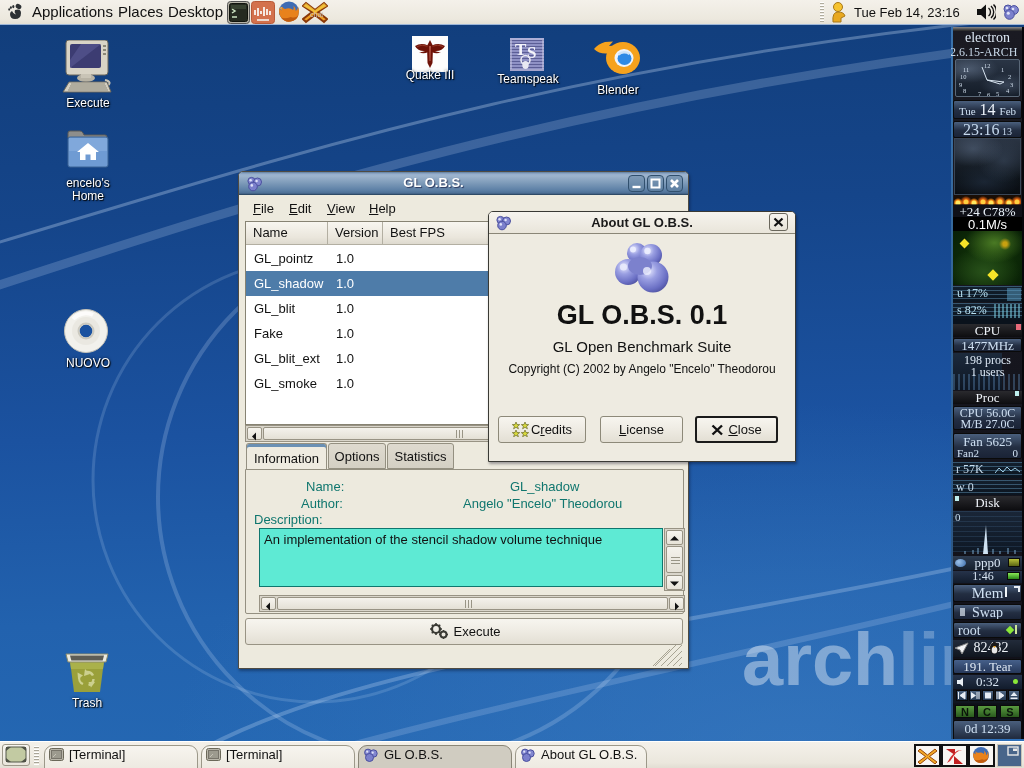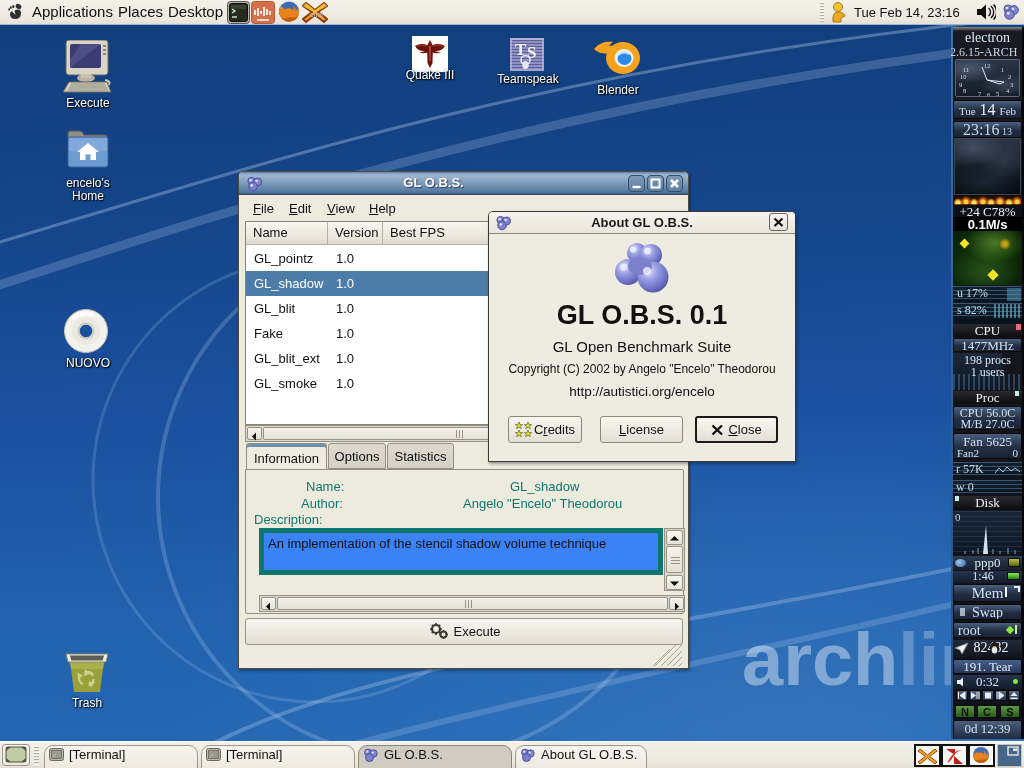--- a/index.html
+++ b/index.html
@@ -57,22 +57,22 @@
 .grip{position:absolute;width:9px;height:8px;
  background:repeating-linear-gradient(90deg,#999586 0 1px,transparent 1px 3px)}
 
 .tab{position:absolute;top:271px;height:26px;font-size:13px;color:#111;text-align:center;
  background:linear-gradient(#dedacf,#d4d0c4);border:1px solid #949081;border-radius:3px 3px 0 0;line-height:25px}
 .tab.active{background:#eeebe0;border-bottom:1px solid #eeebe0;
  box-shadow:inset 0 3px 0 #6a90b4;height:27px;line-height:29px}
 #tabframe{position:absolute;left:6px;top:297px;width:439px;height:145px;border:1px solid #949081;
  border-radius:0 2px 2px 2px;background:#edeade}
 .flabel{position:absolute;font-size:13px;color:#0f766e}
-#descbox{position:absolute;left:13px;top:58px;width:404px;height:47px;background:#3b82f6;
- border:5px solid #0f766e;font-size:13px;color:#111;padding:3px 4px}
+#descbox{position:absolute;left:13px;top:58px;width:404px;height:59px;background:#5eead4;
+ border:1px solid #0f766e;font-size:13px;color:#111;padding:3px 4px}
 
 #execbtn{position:absolute;left:6px;top:446px;width:438px;height:27px;border:1px solid #989384;border-radius:3px;
  background:linear-gradient(#f7f5ef,#efece4 45%,#e3dfd4);font-size:13px;color:#111;text-align:center;line-height:26px}
 
 
 #about{position:absolute;left:488px;top:211px;width:308px;height:251px;
  background:#eeebe1;border:1px solid #3a3a35;border-radius:5px 5px 0 0;box-shadow:1px 2px 3px rgba(0,0,20,.35)}
 #abar{position:absolute;left:0;top:0;width:306px;height:22px;border-radius:4px 4px 0 0;
  background:linear-gradient(#f6f4ee,#e9e5da);border-bottom:1px solid #8a8677}
 #abar .t{position:absolute;left:0;right:0;top:3px;text-align:center;font-size:13px;font-weight:bold;color:#1a1a1a}
@@ -324,22 +324,21 @@
   <circle cx="43" cy="36" r="15.5" fill="url(#mb)"></circle>
   <ellipse cx="30" cy="25" rx="12" ry="9" fill="#7c81cd"></ellipse>
   <circle cx="23" cy="8.5" r="3" fill="#eceeff" opacity=".9"></circle>
   <circle cx="37.5" cy="10" r="3.2" fill="#eceeff" opacity=".9"></circle>
   <circle cx="13.5" cy="26" r="3.6" fill="#e8eafc" opacity=".9"></circle>
   <circle cx="37" cy="30" r="4" fill="#e8eafc" opacity=".85"></circle>
  </svg>
  <div style="position:absolute;left:0;right:0;top:88px;text-align:center;font-size:27px;font-weight:bold;color:#111">GL O.B.S. 0.1</div>
  <div style="position:absolute;left:0;right:0;top:126px;text-align:center;font-size:15px;color:#111">GL Open Benchmark Suite</div>
  <div style="position:absolute;left:0;right:0;top:150px;text-align:center;font-size:12px;color:#111">Copyright (C) 2002 by Angelo "Encelo" Theodorou</div>
- <div style="position:absolute;left:0;right:0;top:172px;text-align:center;font-size:13.5px;color:#111">http://autistici.org/encelo</div>
- <div class="abtn" style="left:19px;top:204px;width:74px;line-height:26px"><svg width="17" height="16" style="vertical-align:-3px;margin-right:2px">
+ <div class="abtn" style="left:9px;top:204px;width:88px;line-height:26px"><svg width="17" height="16" style="vertical-align:-3px;margin-right:2px">
         <g fill="#d8da3a" stroke="#6a6a28" stroke-width=".7">
           <path d="M4 1 L5 3.5 L7.7 3.6 L5.6 5.2 L6.4 7.8 L4 6.3 L1.6 7.8 L2.4 5.2 L0.3 3.6 L3 3.5 Z"></path>
           <path d="M13 1 L14 3.5 L16.7 3.6 L14.6 5.2 L15.4 7.8 L13 6.3 L10.6 7.8 L11.4 5.2 L9.3 3.6 L12 3.5 Z"></path>
           <path d="M4 9 L5 11.5 L7.7 11.6 L5.6 13.2 L6.4 15.8 L4 14.3 L1.6 15.8 L2.4 13.2 L0.3 11.6 L3 11.5 Z"></path>
           <path d="M13 9 L14 11.5 L16.7 11.6 L14.6 13.2 L15.4 15.8 L13 14.3 L10.6 15.8 L11.4 13.2 L9.3 11.6 L12 11.5 Z"></path>
         </g>
       </svg>C<u>r</u>edits</div>
  <div class="abtn" style="left:111px;top:204px;width:83px;line-height:26px"><u>L</u>icense</div>
  <div class="abtn" style="left:206px;top:204px;width:83px;line-height:23px;border:2px solid #1a1a1a"><svg width="13" height="12" style="vertical-align:-2px;margin-right:4px">
         <path d="M1.5 1.5 L11 10.5 M11 1.5 L1.5 10.5" stroke="#111" stroke-width="2.4"></path>
@@ -384,21 +383,21 @@
 <div style="position:absolute;left:3px;top:168px;width:67px;height:10px;background:
 radial-gradient(circle 4px at 4px 8px,#ffe860 0 2px,#f08010 3px,transparent 5px),
 radial-gradient(circle 5px at 12px 7px,#ffd040 0 2px,#e06010 3px,transparent 6px),
 radial-gradient(circle 4px at 20px 8px,#ffe860 0 2px,#f08010 3px,transparent 5px),
 radial-gradient(circle 5px at 29px 7px,#ffd040 0 2px,#e06010 3px,transparent 6px),
 radial-gradient(circle 4px at 37px 8px,#ffe860 0 2px,#f08010 3px,transparent 5px),
 radial-gradient(circle 5px at 46px 7px,#ffd040 0 2px,#e87018 3px,transparent 6px),
 radial-gradient(circle 4px at 55px 8px,#ffe860 0 2px,#f08010 3px,transparent 5px),
 radial-gradient(circle 5px at 63px 7px,#ffd040 0 2px,#e06010 3px,transparent 6px),#1a0e06"></div>
 <div class="gkrow" style="top:177px;height:13px;font-size:13px;color:#e8f0f8;background:rgba(10,12,18,.6)">+24 C78%</div>
-<div class="gkrow" style="top:190px;height:14px;font-size:13px;font-weight:bold;background:#000;color:#fff;font-family:Liberation Sans,sans-serif">0.1M/s</div>
+<div class="gkrow" style="top:190px;height:14px;font-size:13px;font-weight:normal;background:#000;color:#fff;font-family:Liberation Sans,sans-serif">0.1M/s</div>
 <div style="position:absolute;left:2px;top:204px;width:69px;height:54px;background:
 radial-gradient(circle 7px at 52px 13px,#c8a010 0 2px,transparent 6px),
 radial-gradient(ellipse 30px 20px at 60% 22%,#4a7a24,transparent),
 radial-gradient(ellipse 36px 24px at 45% 75%,#28511a,transparent),
 radial-gradient(ellipse 60px 50px at 50% 50%,#133609,#081f06 80%,#051203)">
 <div style="position:absolute;left:8px;top:9px;width:7px;height:7px;background:#f5e428;transform:rotate(45deg)"></div>
 <div style="position:absolute;left:36px;top:40px;width:8px;height:8px;background:#f5e428;transform:rotate(45deg)"></div>
 </div>
 <div style="position:absolute;left:2px;top:259px;width:69px;height:16px;background:repeating-linear-gradient(180deg, rgba(110,170,210,.4) 0 1px, transparent 1px 4px),linear-gradient(#13202e,#0b141f);color:#b8e0f0;font-size:12px;padding-left:4px">u 17%<div style="position:absolute;right:1px;top:2px;width:14px;height:13px;background:rgba(90,160,200,.5)"></div></div>
 <div style="position:absolute;left:2px;top:276px;width:69px;height:16px;background:repeating-linear-gradient(180deg, rgba(110,170,210,.4) 0 1px, transparent 1px 4px),linear-gradient(#13202e,#0b141f);color:#b8e0f0;font-size:12px;padding-left:4px">s 82%<div style="position:absolute;right:2px;top:1px;width:26px;height:14px;background:repeating-linear-gradient(90deg,rgba(120,200,220,.55) 0 2px,transparent 2px 4px)"></div></div>

